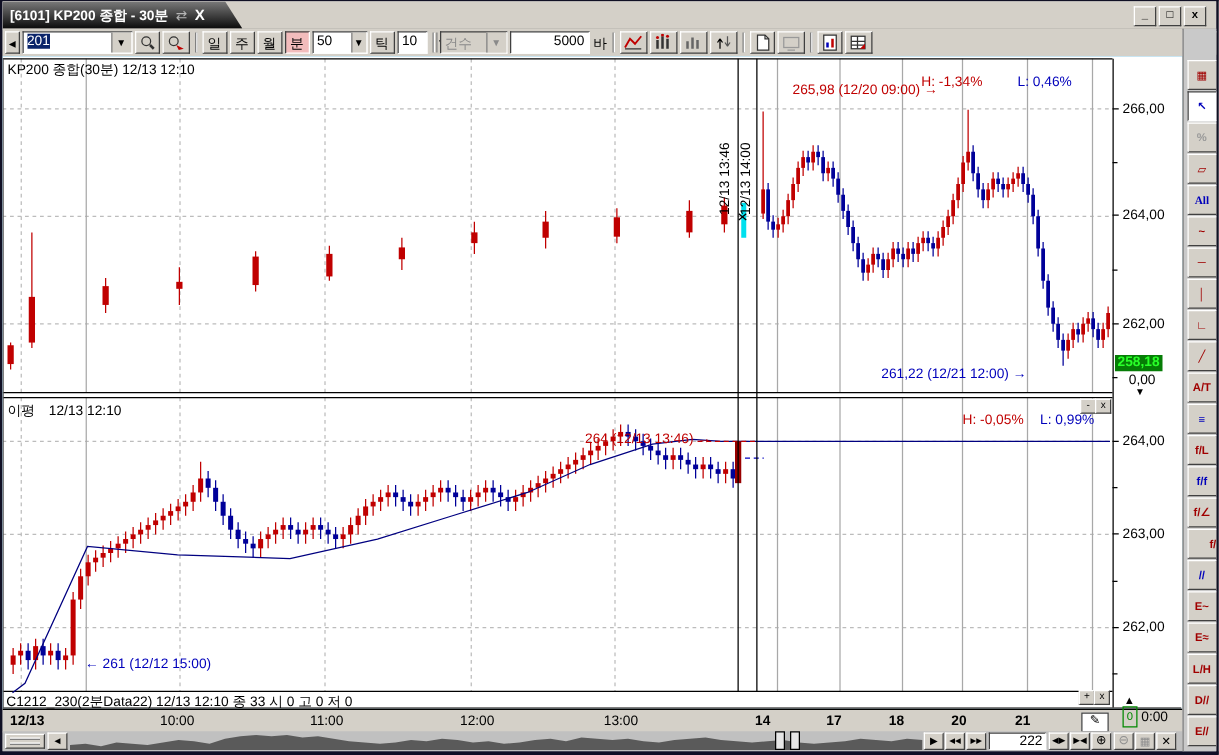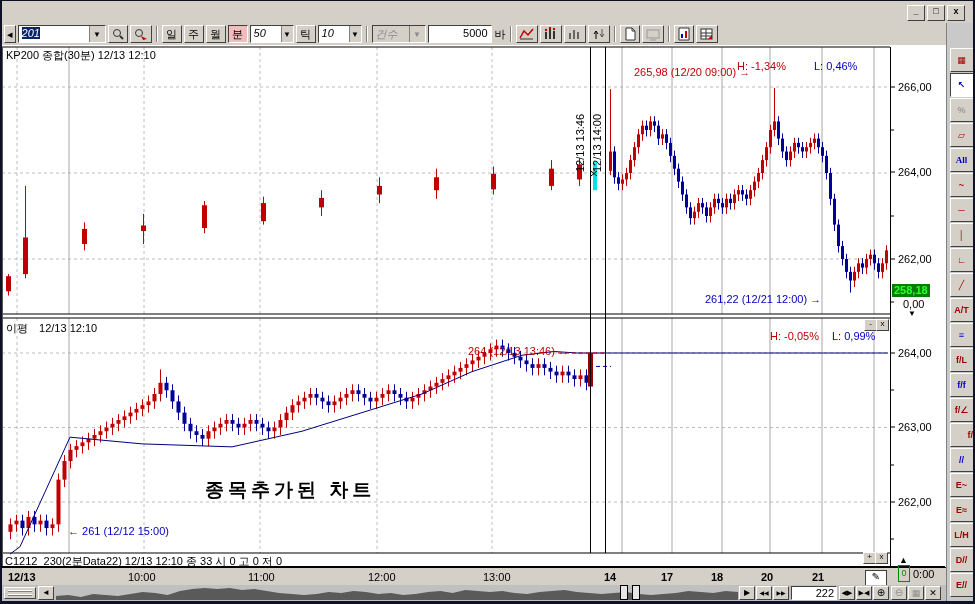--- a/index.html
+++ b/index.html
@@ -22,21 +22,21 @@
   
   .toolbar{position:absolute;left:0;top:22px;width:944px;height:22px;background:#d4d0c8;
     border-bottom:1px solid #808080;display:flex;align-items:center;}
   .tbtn{height:18px;min-width:20px;margin-left:2px;background:#d4d0c8;border:1px solid;
     border-color:#fff #404040 #404040 #fff;display:flex;align-items:center;justify-content:center;
     padding:0 2px;box-sizing:border-box;}
   .tbtn.active{background:#f2bcbc;border-color:#404040 #fff #fff #404040;}
   .tbtn.dis{color:#8a8a8a;}
   .combo{height:18px;margin-left:2px;background:#fff;border:1px solid;
     border-color:#404040 #fff #fff #404040;display:flex;align-items:stretch;box-sizing:border-box;}
-  .combo .cval{padding:1px 3px;min-width:24px;font-style:italic;}
+  .combo .cval{padding:1px 3px;min-width:24px;}
   .combo .sel{background:#0a246a;color:#fff;}
   .combo .drop{width:15px;background:#d4d0c8;border-left:1px solid #808080;
     display:flex;align-items:center;justify-content:center;font-size:8px;}
   .combo.dis{background:#d4d0c8;color:#8a8a8a;}
   .edit{height:18px;margin-left:2px;background:#fff;border:1px solid;border-color:#404040 #fff #fff #404040;
     text-align:right;padding:1px 3px;box-sizing:border-box;}
   .tsep{width:1px;height:16px;background:#808080;border-right:1px solid #fff;margin-left:4px;margin-right:2px;}
   .tlab{margin-left:3px;}
   
   #chartwrap{position:absolute;left:0;top:44px;width:944px;height:522px;background:#7dd3fc;}
@@ -79,20 +79,25 @@
   .refresh{position:absolute;left:946px;top:24px;width:26px;height:19px;background:#d4d0c8;
     border:1px solid;border-color:#fff #404040 #404040 #fff;color:#0033cc;font-weight:bold;
     text-align:center;line-height:17px;font-size:12px;box-sizing:border-box;}
 </style>
 </head>
 <body>
 
 <div class="window">
 
   <div class="titlebar">
+    <div class="tab">
+      <span>[6101] KP200 종합 - 30분</span>
+      <span class="ticon">⇄</span>
+      <span class="tclose">X</span>
+    </div>
     <div class="winctl">
       <div class="wbtn">_</div>
       <div class="wbtn">□</div>
       <div class="wbtn">x</div>
     </div>
   </div>
 
   <div class="toolbar">
     <div class="tbtn" style="min-width:11px">◂</div>
     <div class="combo" style="width:88px">
@@ -114,21 +119,21 @@
     <div class="tsep"></div>
     <div class="tbtn">일</div>
     <div class="tbtn">주</div>
     <div class="tbtn">월</div>
     <div class="tbtn active">분</div>
     <div class="combo" style="width:44px">
       <div class="cval" style="flex:1">50</div>
       <div class="drop">▼</div>
     </div>
     <div class="tbtn">틱</div>
-    <div class="combo" style="width:44px">
+    <div class="combo" style="width:24px">
       <div class="cval" style="flex:1">10</div>
       <div class="drop">▼</div>
     </div>
     <div class="tsep"></div>
     <div class="combo dis" style="width:54px">
       <div class="cval" style="flex:1">건수</div>
       <div class="drop" style="color:#8a8a8a">▼</div>
     </div>
     <div class="edit" style="width:64px">5000</div>
     <div class="tlab">바</div>
@@ -629,21 +634,20 @@
     </div>
     <div class="ann blue" style="left:703px;top:248px;">
       <span>261,22 (12/21 12:00)</span>
       <span>→</span>
     </div>
 
     <div class="hdr" style="left:4px;top:276px;">
       <span>이평</span>
       <span style="margin-left:8px">12/13 12:10</span>
     </div>
-    <div class="big" style="left:203px;top:432px;font-size:19px;">종목추가된  차트</div>
     <div class="ann red" style="left:466px;top:300px;">
       <span>264 (12/13 13:46)</span>
       <span>→</span>
     </div>
     <div class="ann" style="left:768px;top:285px;">
       <span class="red">H: -0,05%</span>
       <span class="blue" style="margin-left:10px">L: 0,99%</span>
     </div>
     <div class="ann blue" style="left:66px;top:480px;">
       <span>←</span>

